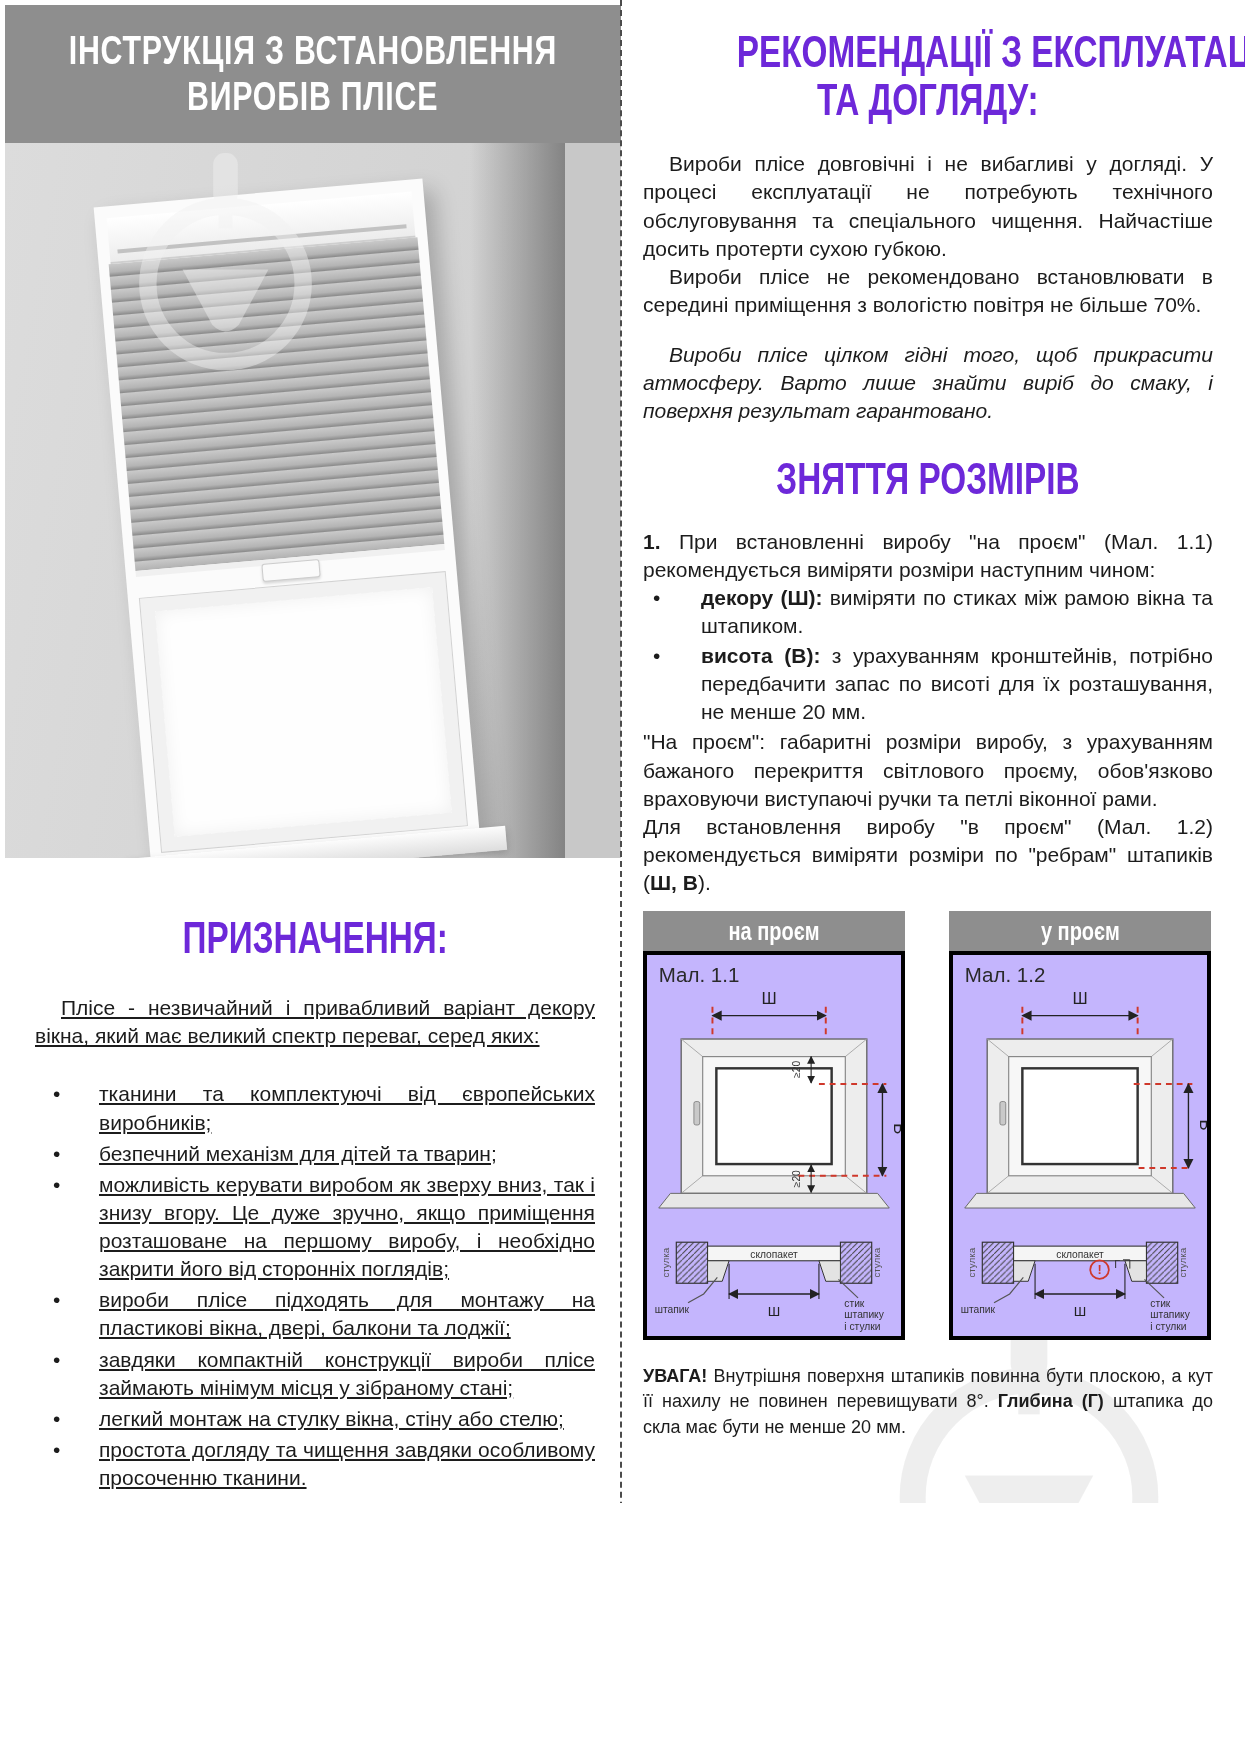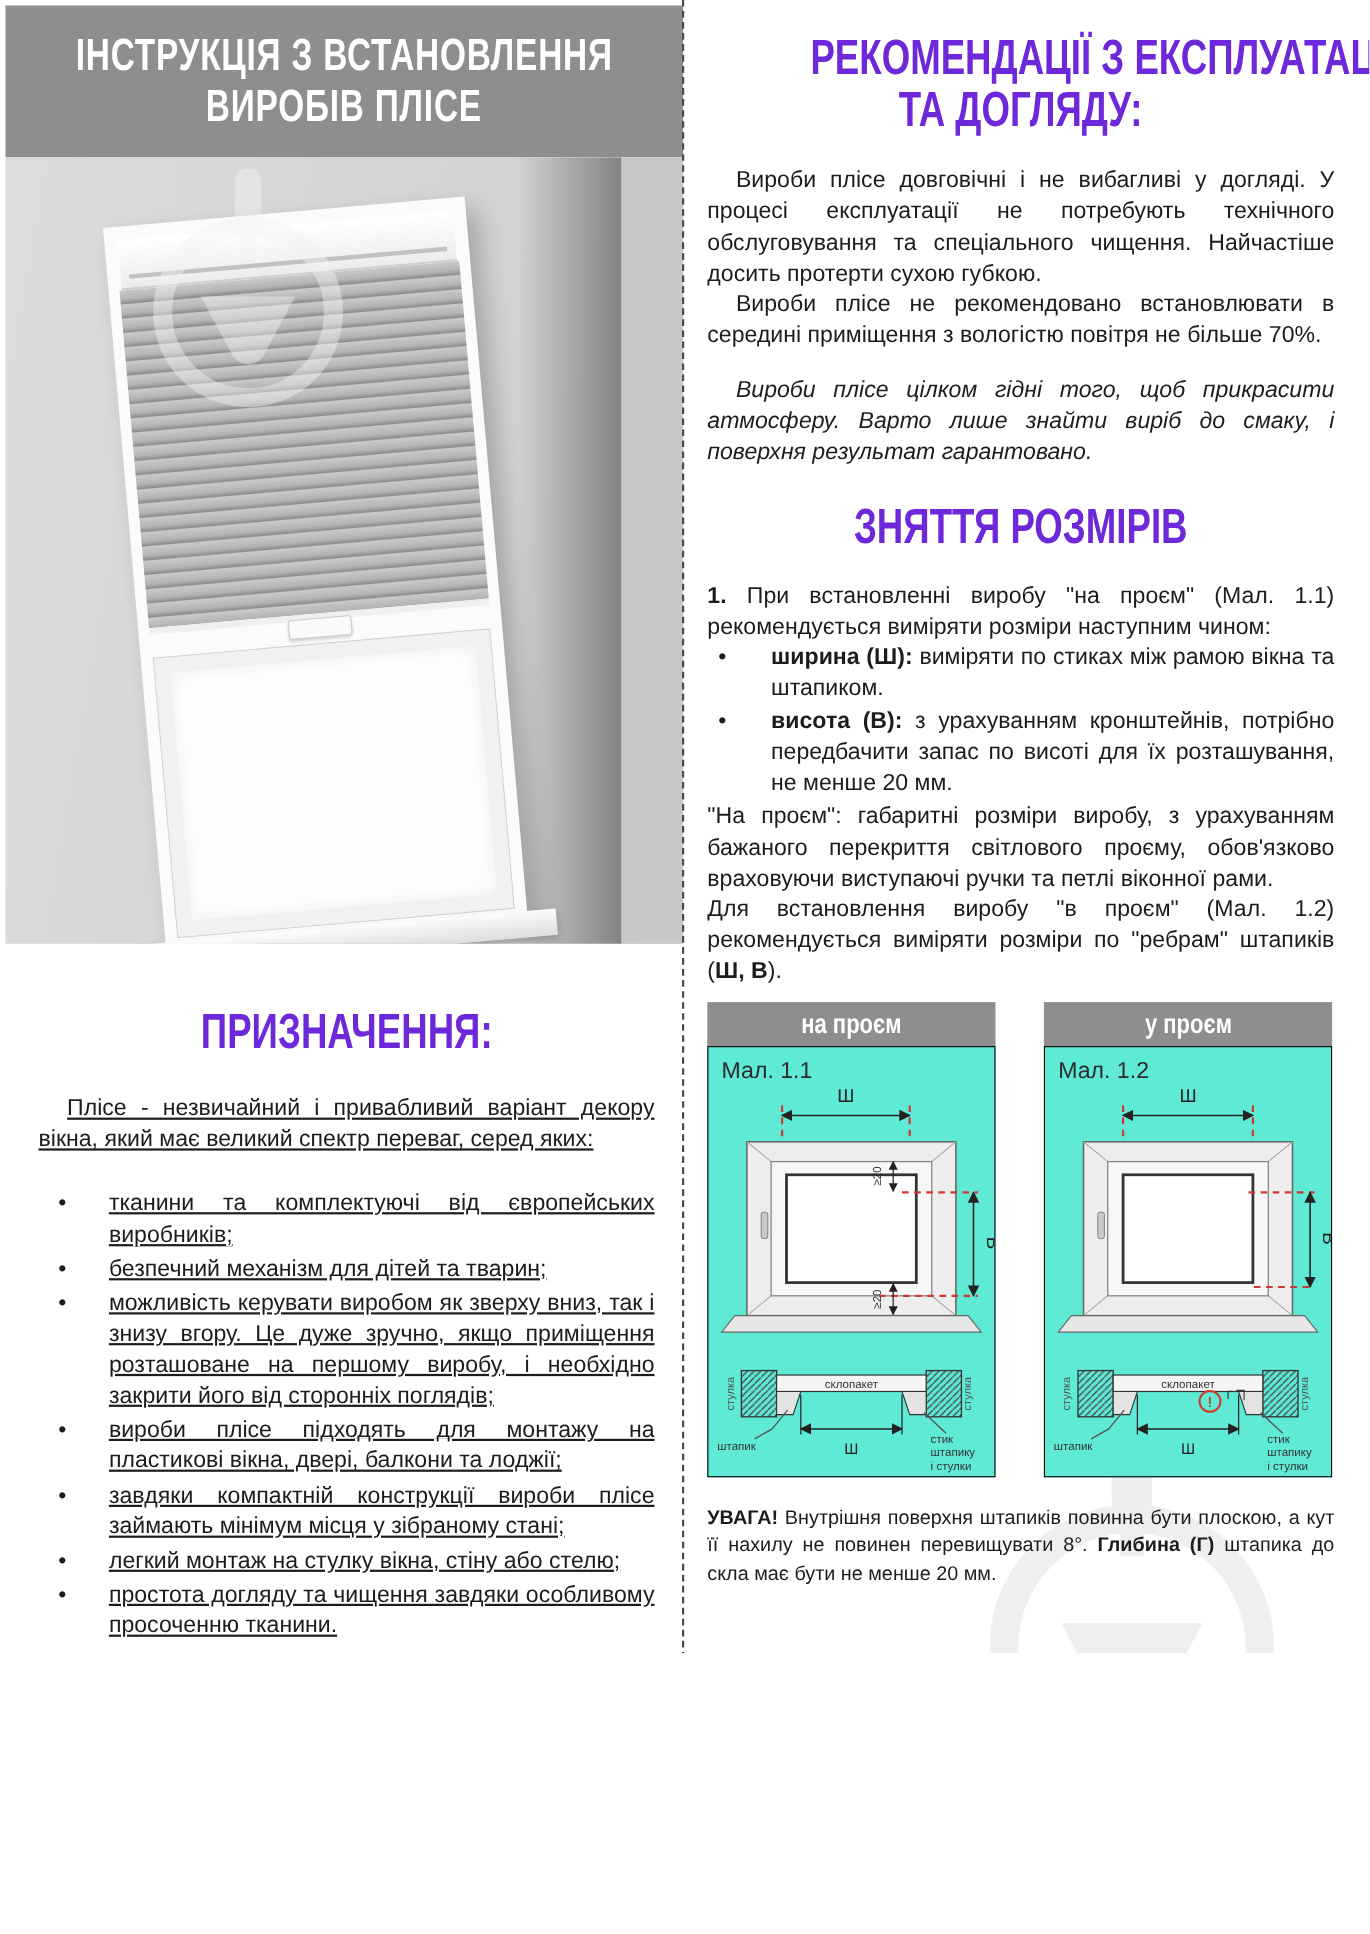--- a/index.html
+++ b/index.html
@@ -58,21 +58,21 @@
   .slist{margin:0;padding:0;list-style:none;}
   .slist li{position:relative;padding-left:58px;font-size:21px;line-height:1.34;
             text-align:justify;margin-bottom:2px;}
   .slist li::before{content:"\2022";position:absolute;left:10px;top:0;}
   b,.bold{font-weight:bold;}
 
   .figs{display:flex;gap:44px;margin-top:14px;position:relative;z-index:1;}
   .fig-panel{width:262px;}
   .fig-header{height:40px;background:#8e8e8e;color:#fff;display:flex;align-items:center;
               justify-content:center;font-size:25px;font-weight:bold;}
-  .fig-body{border:1px solid #000000;background:#5eead4;}
+  .fig-body{border:4px solid #000000;background:#c4b5fd;}
   .fig-body svg{display:block;width:100%;height:auto;}
   .red-dash{stroke:#cf382b;stroke-width:2;stroke-dasharray:6 5;fill:none;}
   .dim{stroke:#222;stroke-width:1.4;}
   .thin{stroke:#222;stroke-width:1.1;}
 
   .warn{position:relative;z-index:1;margin-top:24px;font-size:18px;line-height:1.4;}
 
   .wm1{position:absolute;left:118px;top:6px;width:205px;height:235px;opacity:0.45;}
   .wm2{position:absolute;left:853px;top:1295px;width:352px;height:352px;opacity:0.14;z-index:0;}
 
@@ -146,21 +146,21 @@
 
     <p class="para p-indent mt26">Вироби плісе довговічні і не вибагливі у догляді. У процесі експлуатації не потребують технічного обслуговування та спеціального чищення. Найчастіше досить протерти сухою губкою.</p>
     <p class="para p-indent">Вироби плісе не рекомендовано встановлювати в середині приміщення з вологістю повітря не більше 70%.</p>
     <p class="para p-indent italic mt22">Вироби плісе цілком гідні того, щоб прикрасити атмосферу. Варто лише знайти виріб до смаку, і поверхня результат гарантовано.</p>
 
     <div class="h-big sizing-h"><span class="squeeze">ЗНЯТТЯ РОЗМІРІВ</span></div>
 
     <p class="para mt24"><b>1.</b><span> При встановленні виробу "на проєм" (Мал. 1.1) рекомендується виміряти розміри наступним чином:</span></p>
 
     <ul class="slist">
-      <li><b>ширина (Ш):</b><span> виміряти по стиках між рамою вікна та штапиком.</span></li>
+      <li><b>декору (Ш):</b><span> виміряти по стиках між рамою вікна та штапиком.</span></li>
       <li><b>висота (В):</b><span> з урахуванням кронштейнів, потрібно передбачити запас по висоті для їх розташування, не менше 20 мм.</span></li>
     </ul>
 
     <p class="para">"На проєм": габаритні розміри виробу, з урахуванням бажаного перекриття світлового проєму, обов'язково враховуючи виступаючі ручки та петлі віконної рами.</p>
     <p class="para"><span>Для встановлення виробу "в проєм" (Мал. 1.2) рекомендується виміряти розміри по "ребрам" штапиків (</span><b>Ш, В</b><span>).</span></p>
 
     <div class="figs">
 
       <div class="fig-panel">
         <div class="fig-header">

